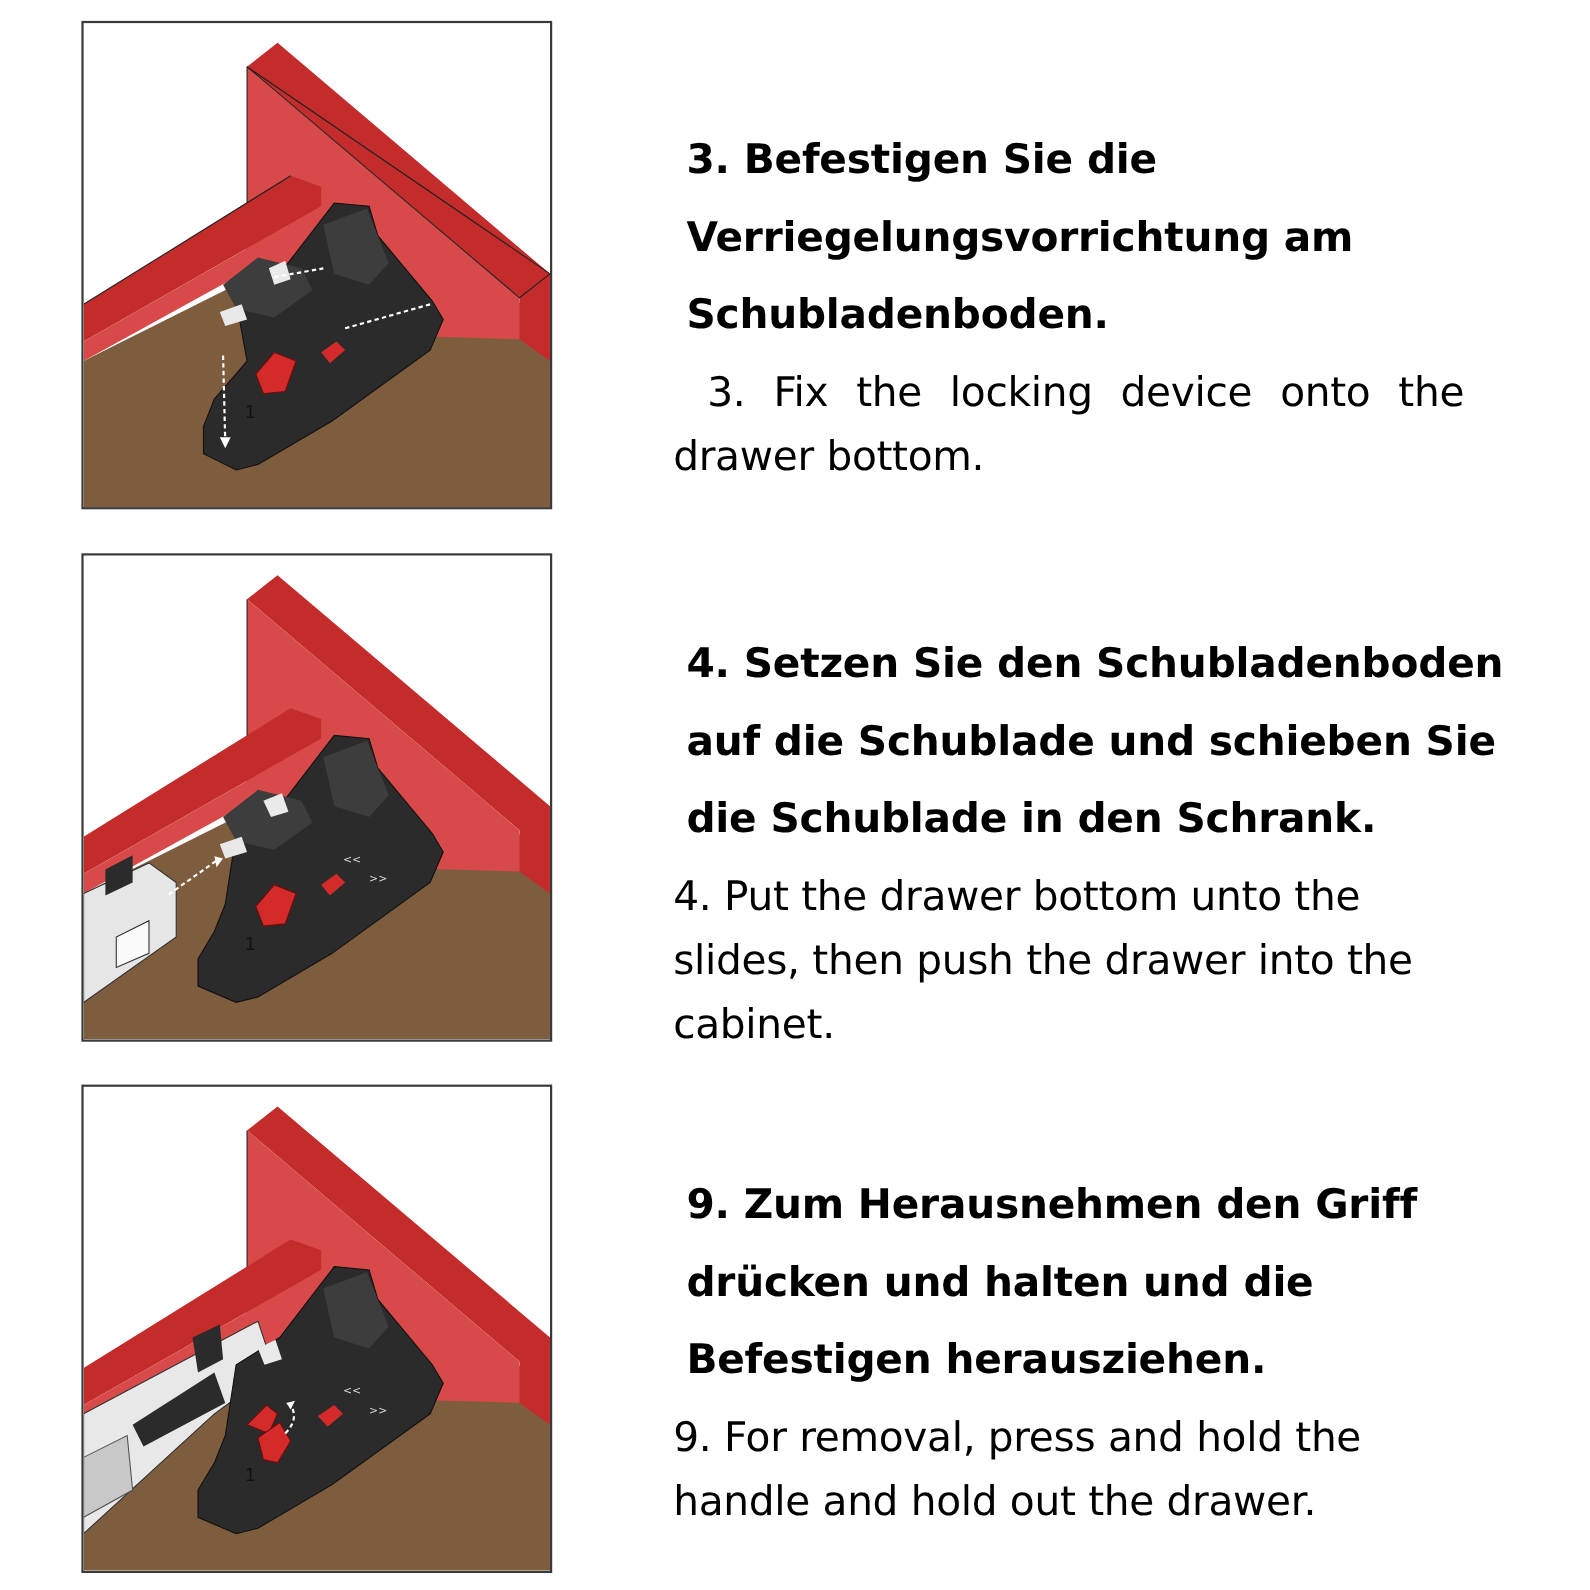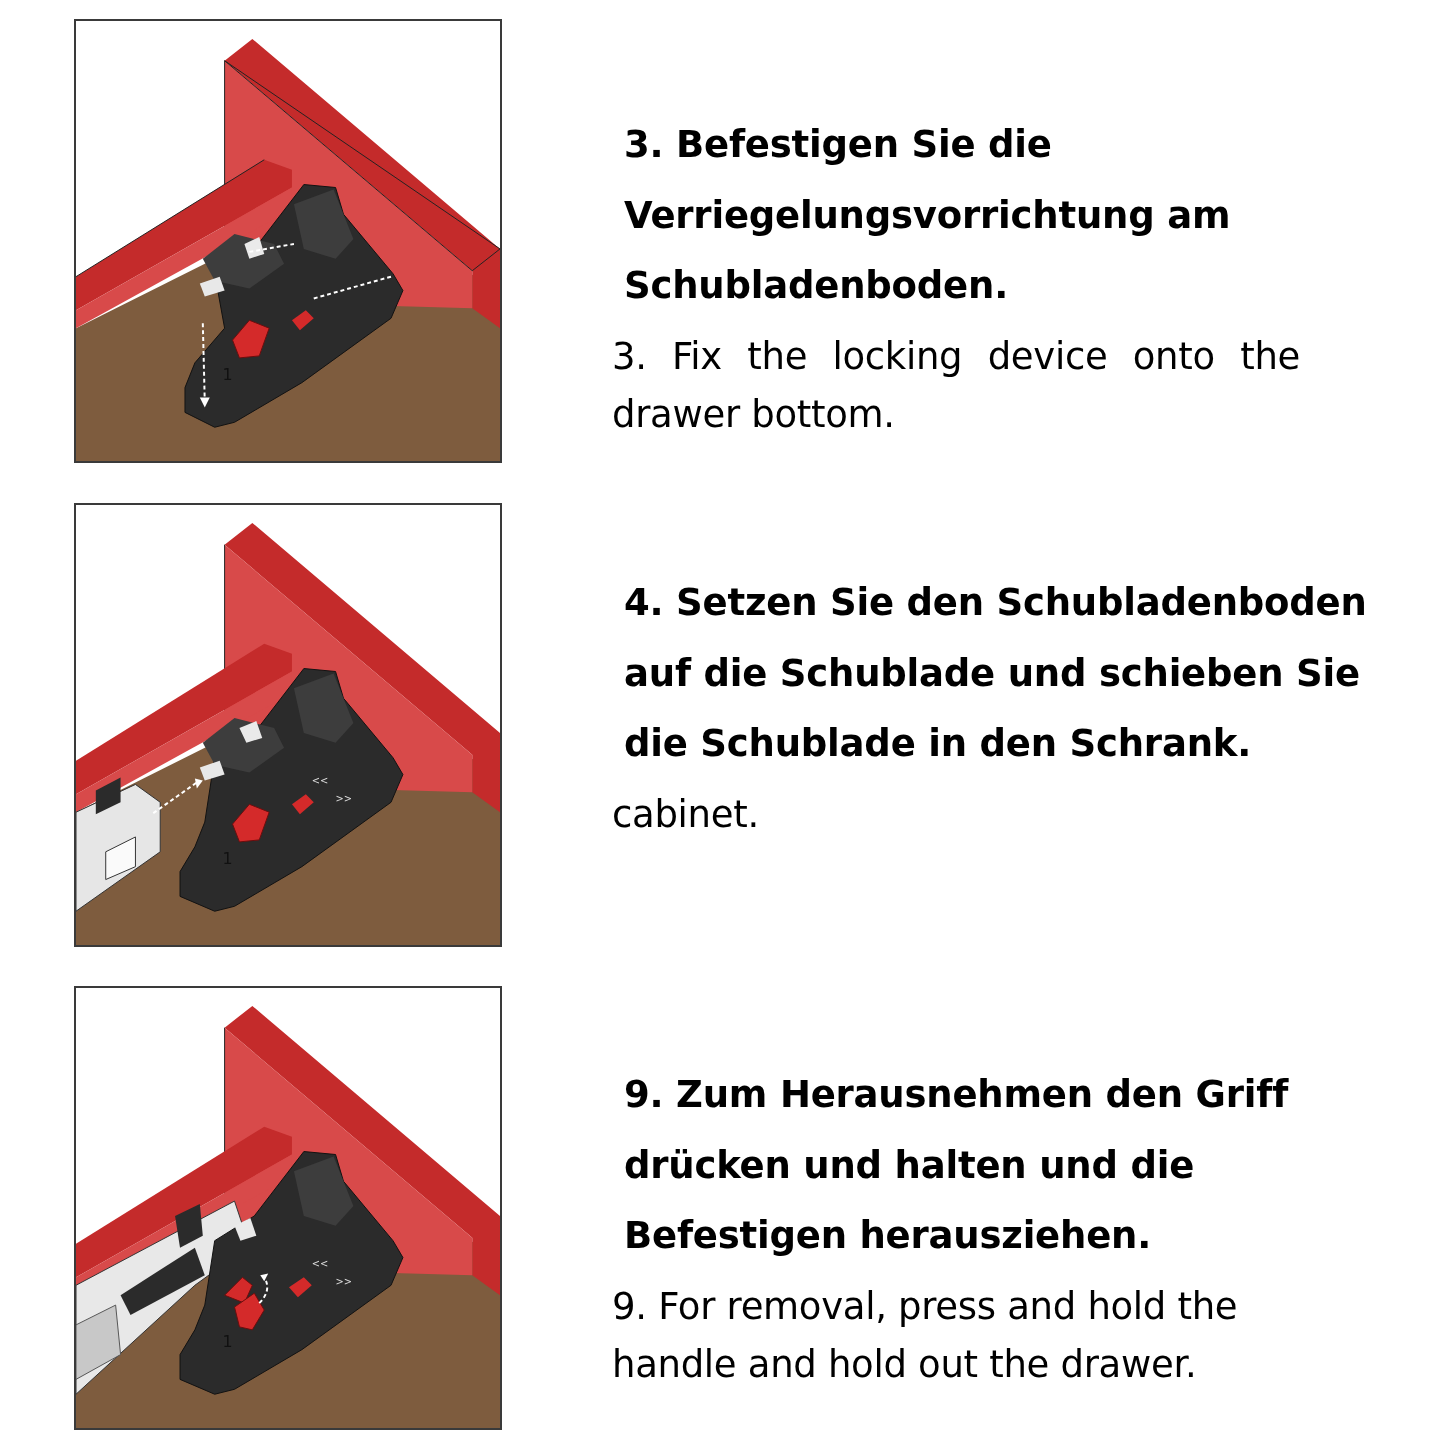--- a/index.html
+++ b/index.html
@@ -47,21 +47,21 @@
       <line x1="175" y1="233" x2="220" y2="225" stroke="#fff" stroke-width="2" stroke-dasharray="4,3"></line>
       <line x1="240" y1="280" x2="318" y2="258" stroke="#fff" stroke-width="2" stroke-dasharray="4,3"></line>
 
       <text x="148" y="362" fill="#111" font-size="16" font-family="DejaVu Sans, sans-serif">1</text>
     </svg>
   </div>
   <div class="text" style="top:104px;">
     <p class="de">3. Befestigen Sie die</p>
     <p class="de">Verriegelungsvorrichtung am</p>
     <p class="de">Schubladenboden.</p>
-    <p class="en justify" style="text-align-last: justify;">3. Fix the locking device onto the</p>
+    <p class="en justify" style="text-align-last: justify; margin-left: 31px;">3. Fix the locking device onto the</p>
     <p class="en">drawer bottom.</p>
   </div>
 </div>
 
 <div class="step" style="top:0;">
   <div class="figure" style="top:503px;">
     <svg viewBox="0 0 428 444">
       <polygon points="0,310 220,200 428,265 428,444 0,444" fill="#7e5c3e"></polygon>
       <polygon points="150,40 178,18 428,230 428,310 400,290 400,252 150,40" fill="#c42b2b"></polygon>
       <polygon points="150,40 150,230 230,285 400,290 400,252" fill="#d84a4a"></polygon>
@@ -84,20 +84,22 @@
       <polygon points="120,276 128,278 122,286" fill="#fff"></polygon>
       <text x="148" y="362" fill="#111" font-size="16" font-family="DejaVu Sans, sans-serif">1</text>
       <text x="238" y="282" fill="#ddd" font-size="10" font-family="DejaVu Sans, sans-serif">&lt;&lt;</text>
       <text x="262" y="300" fill="#ddd" font-size="10" font-family="DejaVu Sans, sans-serif">&gt;&gt;</text>
     </svg>
   </div>
   <div class="text" style="top:562px;">
     <p class="de">4. Setzen Sie den Schubladenboden</p>
     <p class="de">auf die Schublade und schieben Sie</p>
     <p class="de">die Schublade in den Schrank.</p>
+    <p class="en">4. Put the drawer bottom unto the</p>
+    <p class="en">slides, then push the drawer into the</p>
     <p class="en">cabinet.</p>
   </div>
 </div>
 
 <div class="step" style="top:0;">
   <div class="figure" style="top:986px;">
     <svg viewBox="0 0 428 444">
       <polygon points="0,310 220,200 428,265 428,444 0,444" fill="#7e5c3e"></polygon>
       <polygon points="150,40 178,18 428,230 428,310 400,290 400,252 150,40" fill="#c42b2b"></polygon>
       <polygon points="150,40 150,230 230,285 400,290 400,252" fill="#d84a4a"></polygon>

